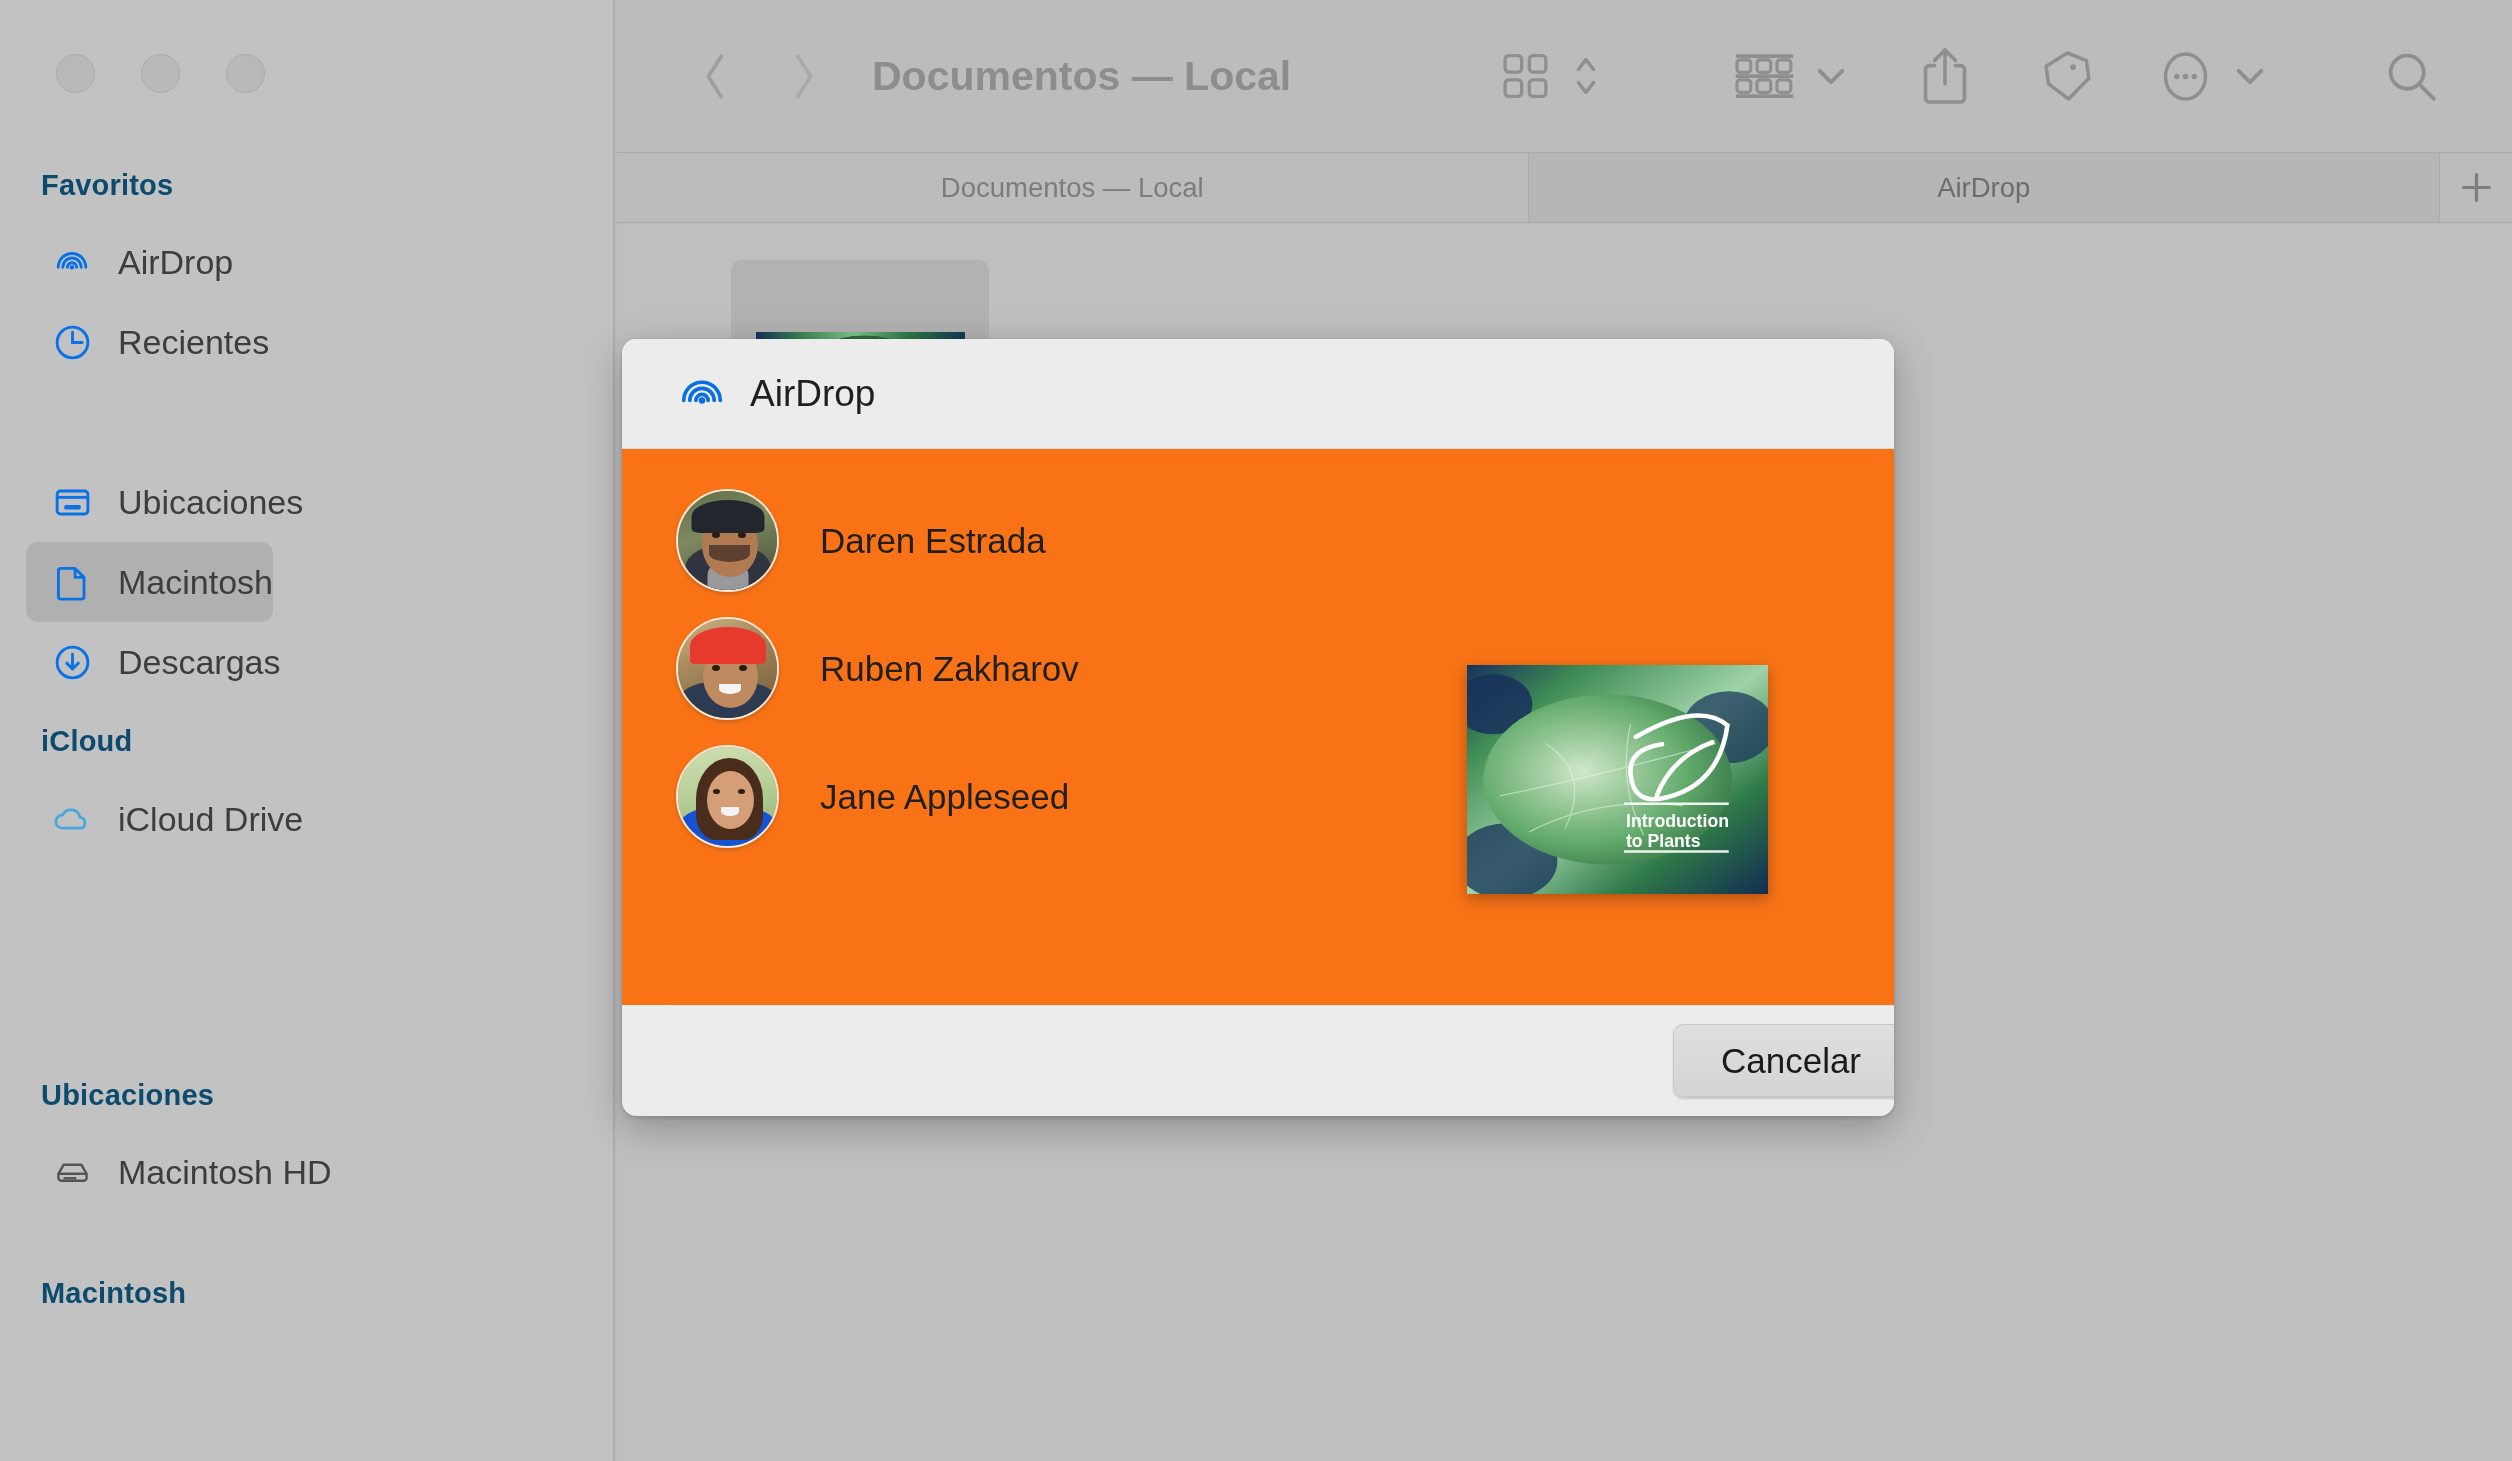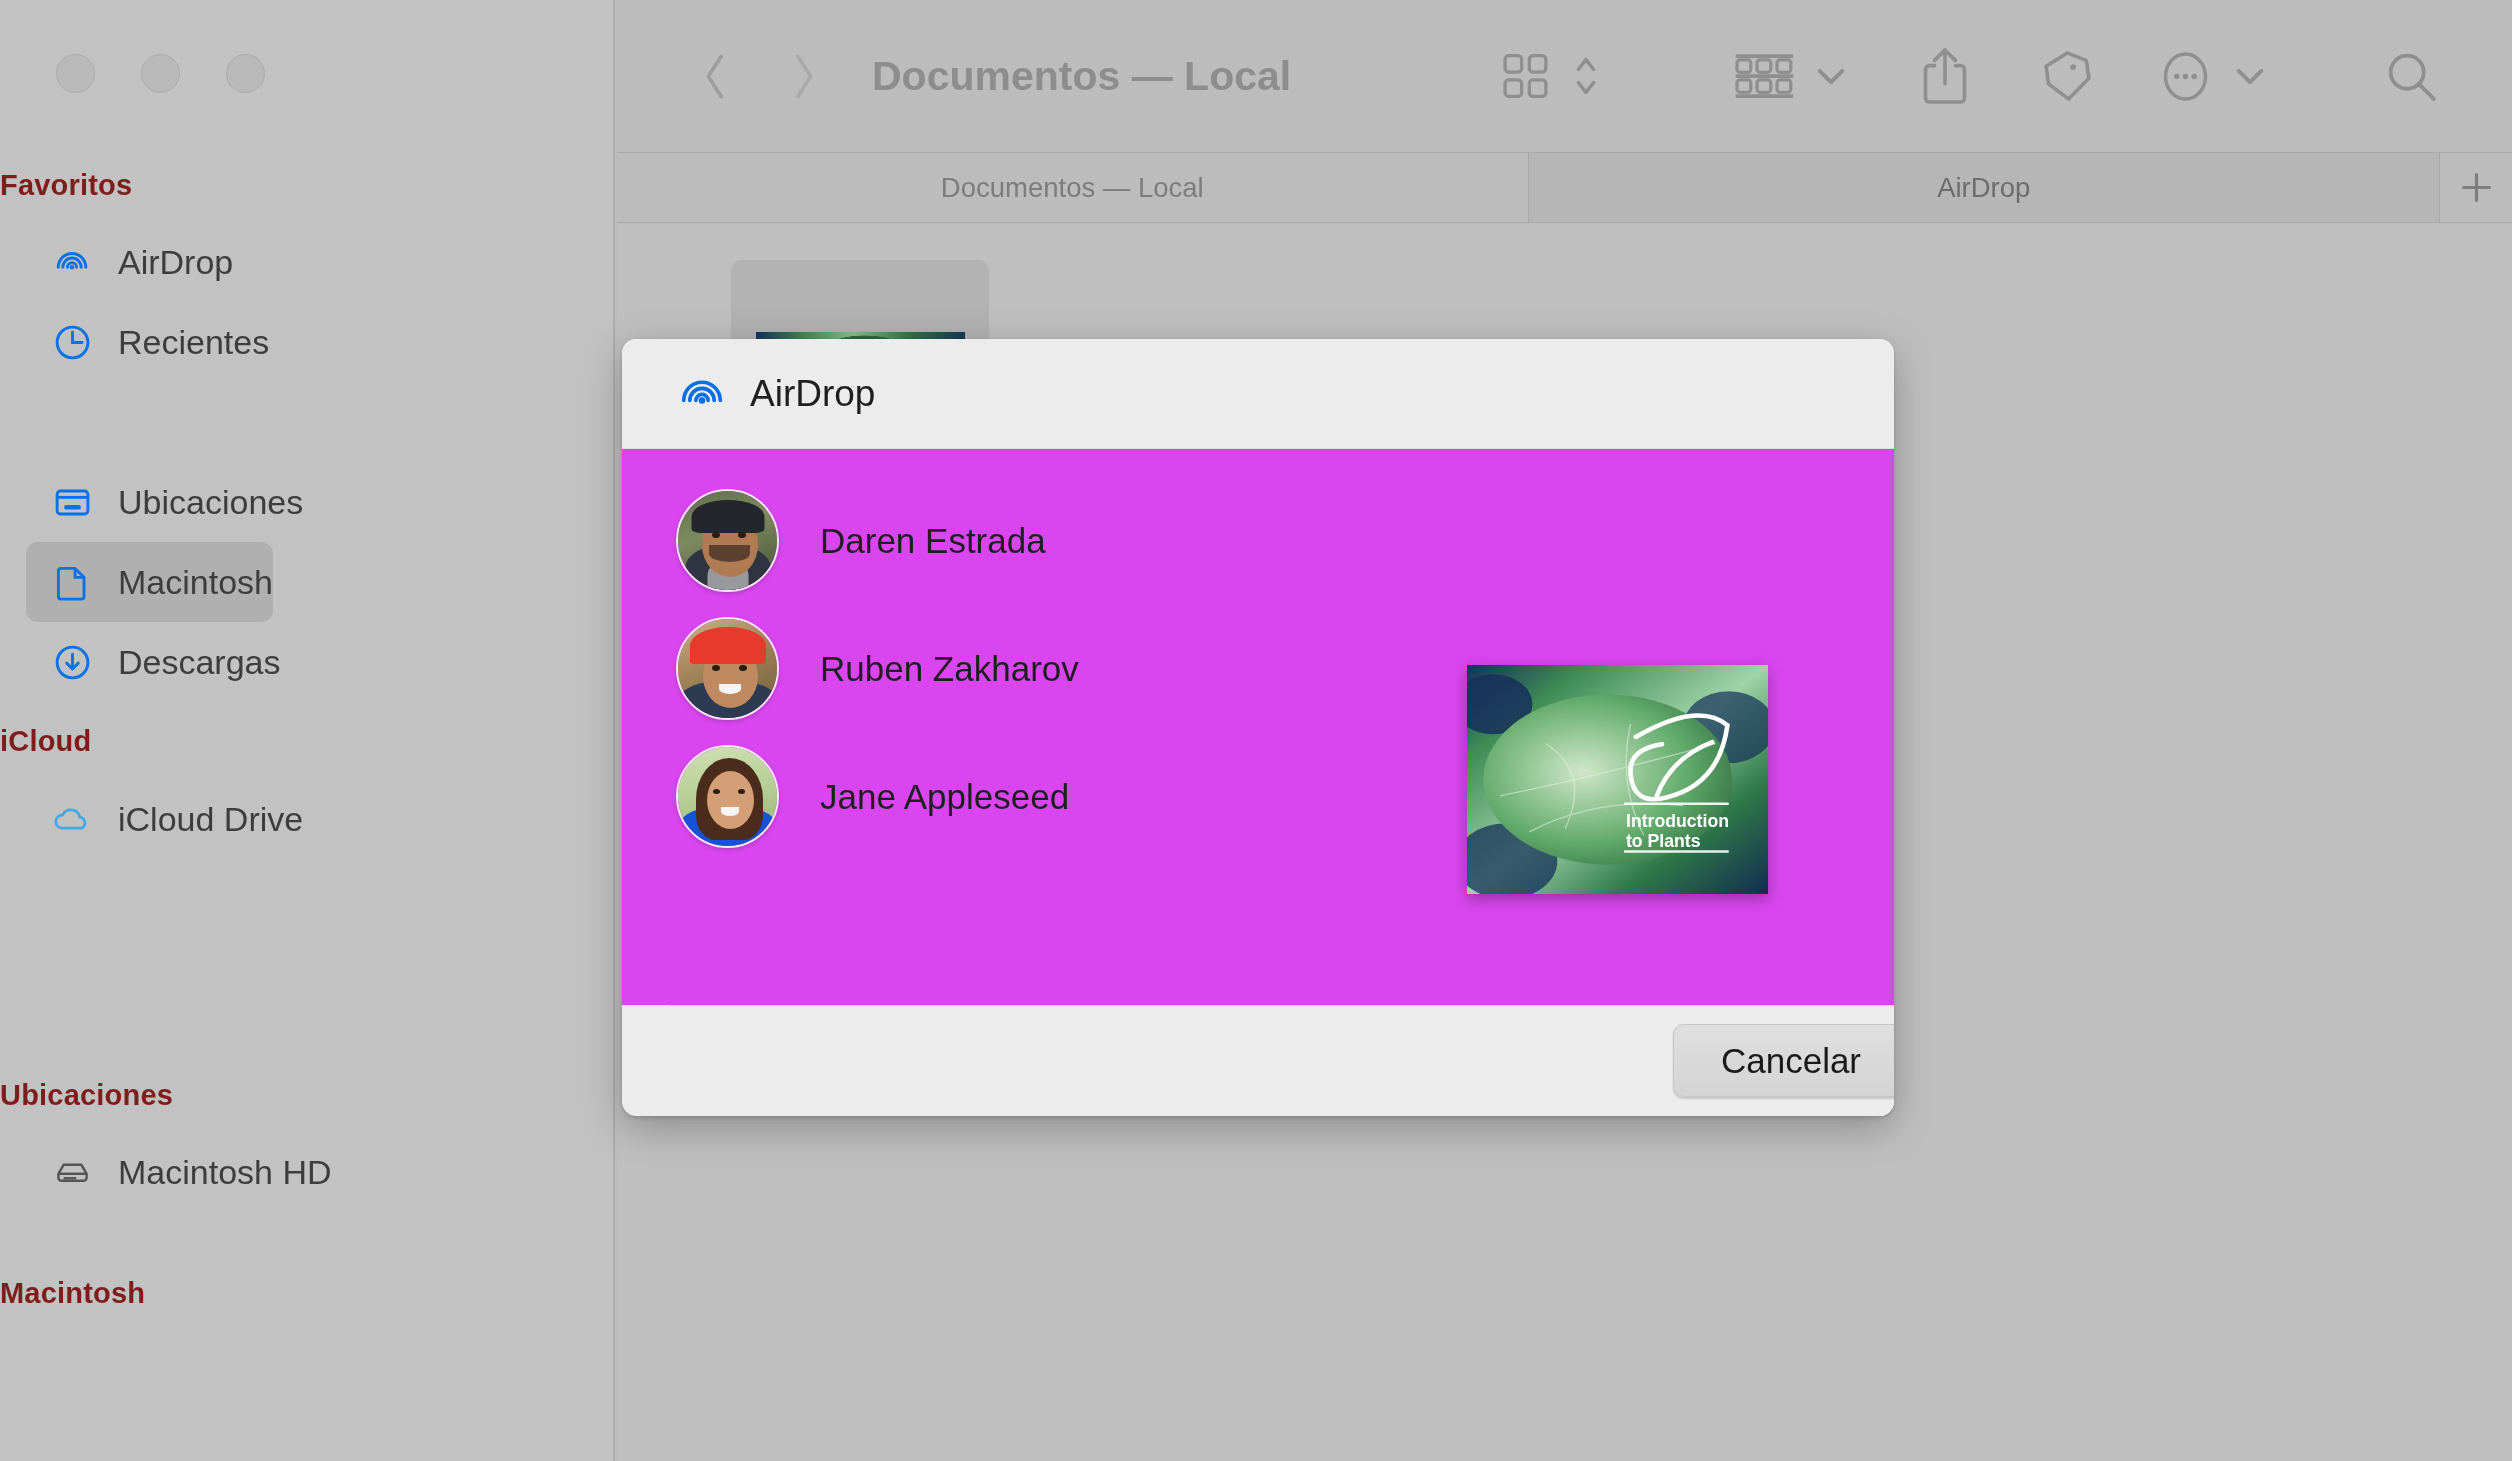--- a/index.html
+++ b/index.html
@@ -32,22 +32,23 @@
   }
   .traffic-light {
     width: 39px; height: 39px; border-radius: 50%;
     background: #b9b9b9;
     border: 1.3px solid #ababab;
   }
   .sb-section {
     position: absolute; left: 0; width: 615px;
   }
   .sb-header {
-    font-size: 29px; font-weight: 700; color: #7f1d1d;
+    font-size: 29px; font-weight: 700; color: #0c4a6e;
     letter-spacing: 0.2px;
+    padding-left: 41px;
   }
   .sb-item {
     display: flex; align-items: center;
     height: 80px;
     margin: 0 30px 0 26px;
     padding-left: 25px;
     border-radius: 11.8px;
   }
   .sb-item.selected { background: #b0b0b0; }
   .sb-icon {
@@ -148,21 +149,21 @@
     border-bottom: 1.3px solid #dcdcdc;
     background: #ececec;
   }
   #dialog-airdrop-icon { width: 52px; height: 52px; margin-right: 22px; }
   #dialog-title {
     font-size: 37px; color: #1f1f1f;
   }
   #dialog-body {
     position: relative;
     height: 556px;
-    background: #d946ef;
+    background: #f97316;
     padding-left: 13px;
   }
   #contact-list {
     position: absolute; left: 54px; top: 27.5px;
   }
   .contact-row {
     display: flex; align-items: center;
     height: 128px;
   }
   .avatar {

